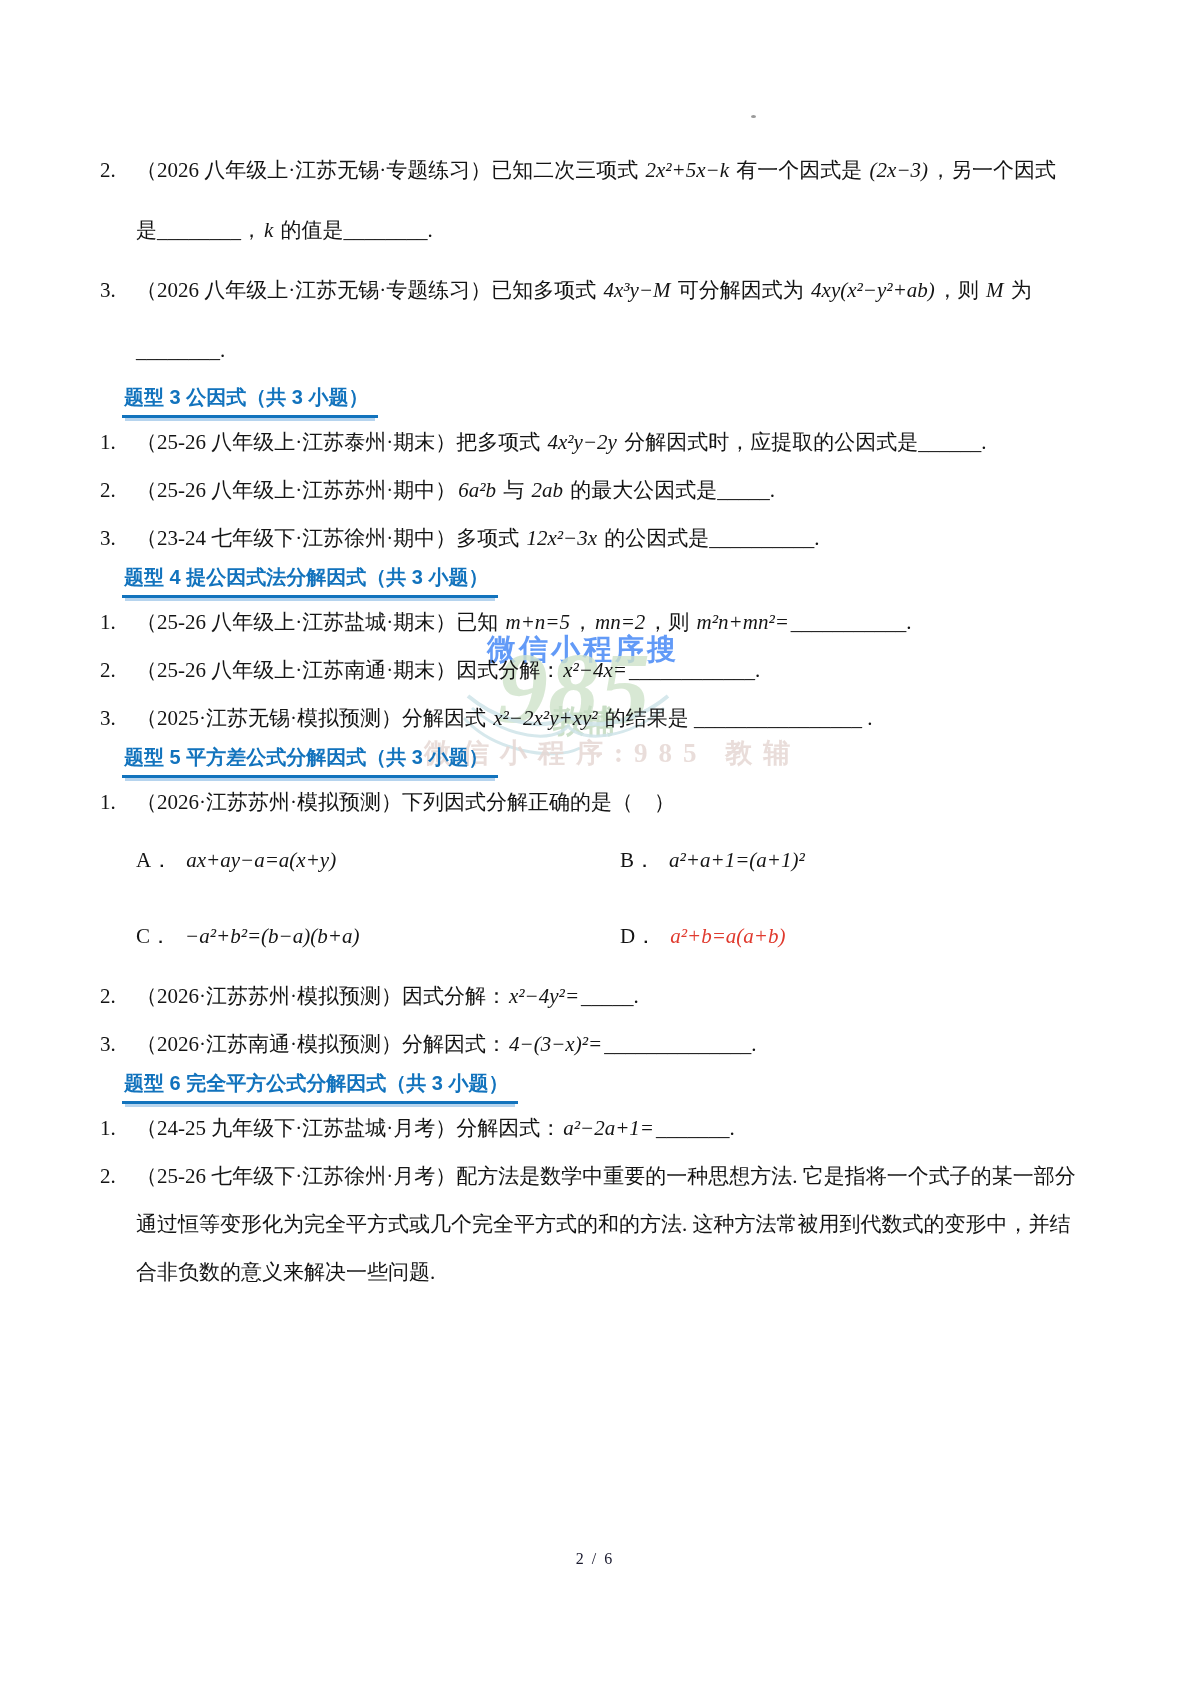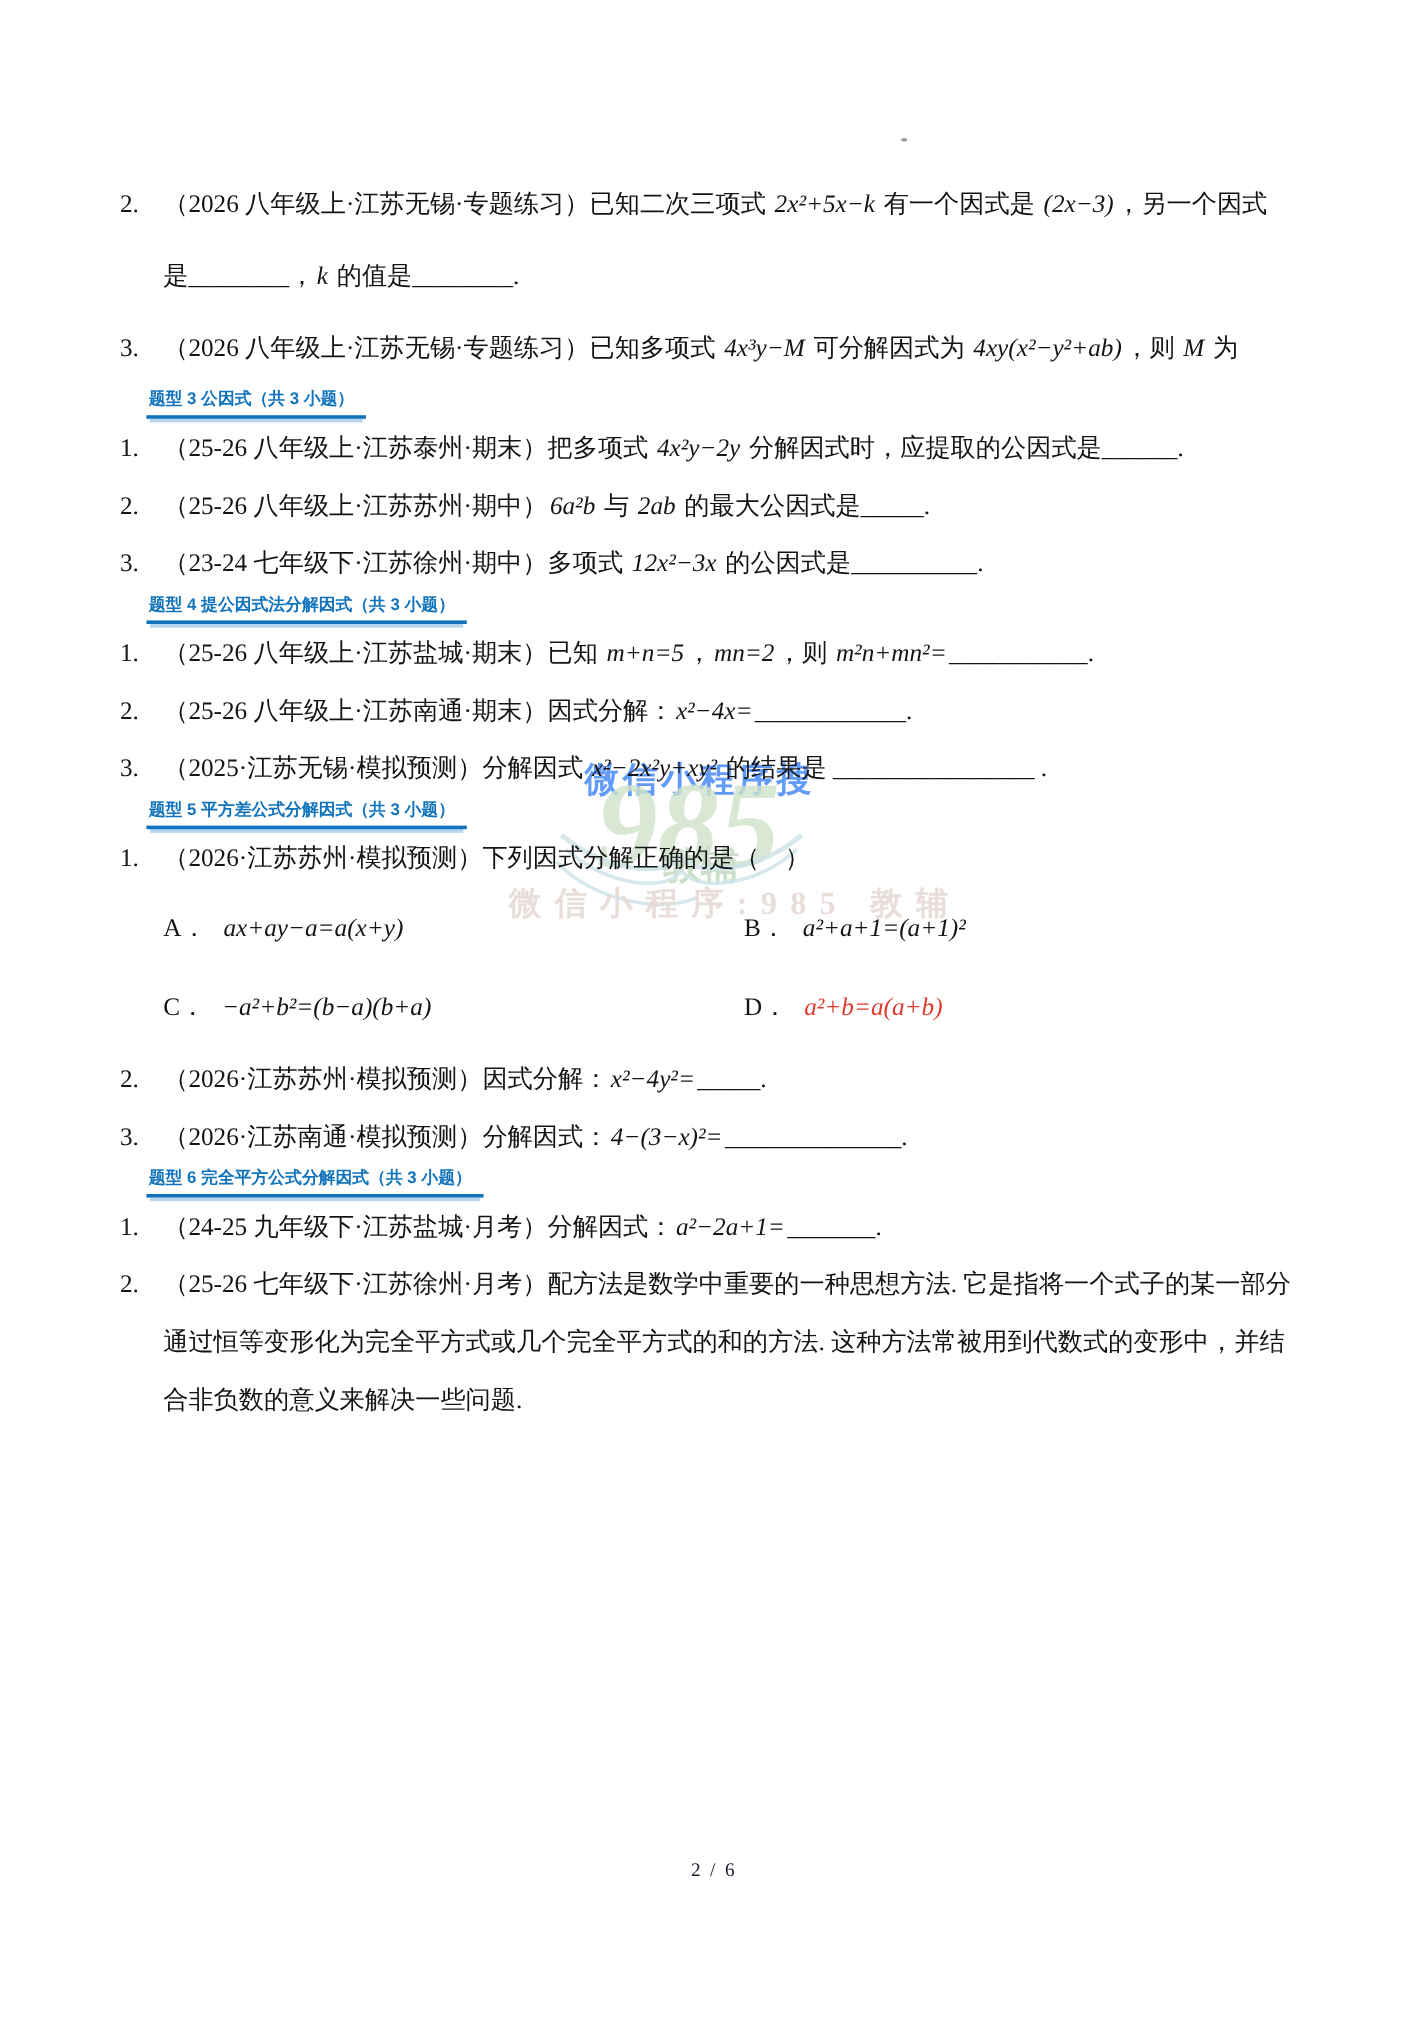--- a/index.html
+++ b/index.html
@@ -27,33 +27,33 @@
   .num { width:36px; flex:none; line-height:48px; }
   .intro .num { line-height:60px; }
   .body { flex:1; }
   .line { line-height:48px; white-space:nowrap; }
   .intro .line { line-height:60px; }
   .seg { }
   .math { font-style:italic; padding:0 2px;margin-top:36px; }
   .red { color:var(--accent-red); }
   h2.heading {
     display:table; font-family:"Liberation Sans","DejaVu Sans",sans-serif;
-    font-size:14px; font-weight:bold; color:var(--heading-blue);
+    font-size:20px; font-weight:bold; color:var(--heading-blue);
     margin:0 0 0 22px; padding:2px 10px 4px 2px;
     border-bottom:3px solid var(--heading-blue);
     box-shadow:0 6px 0 -3px #b6d4ee;
   }
   .h3 { margin-top:16px; margin-bottom:12px; }
   .h4 { margin-top:52px; margin-bottom:16px; }
   .h5 { margin-top:46px; margin-bottom:14px; }
   .h6 { margin-top:58px; margin-bottom:14px; }
   .sec-gap { margin-bottom:2px; }
   .options {
     margin:10px 0 12px 36px; display:grid;
-    grid-template-columns:484px auto; row-gap:18px; line-height:48px;
+    grid-template-columns:484px auto; row-gap:28px; line-height:48px;
   }
   .option { white-space:nowrap; }
   .opt-label { margin-right:12px; }
   .pagenum {
     position:absolute; z-index:2; left:0; top:1550px; width:100%;
     text-align:center; font-size:16px; color:#1a1a2e; letter-spacing:2px;
   }
 </style>
 </head>
 <body>
@@ -80,20 +80,21 @@
       <div class="body">
         <div class="line"><span class="seg">（2026 八年级上·江苏无锡·专题练习）已知二次三项式 </span><span class="seg math">2x²+5x−k</span><span class="seg"> 有一个因式是 </span><span class="seg math">(2x−3)</span><span class="seg">，另一个因式</span></div>
         <div class="line"><span class="seg">是</span><span class="seg">________</span><span class="seg">，</span><span class="seg math">k</span><span class="seg"> 的值是</span><span class="seg">________</span><span class="seg">.</span></div>
       </div>
     </div>
 
     <div class="item intro sec-gap">
       <div class="num">3.</div>
       <div class="body">
         <div class="line"><span class="seg">（2026 八年级上·江苏无锡·专题练习）已知多项式 </span><span class="seg math">4x³y−M</span><span class="seg"> 可分解因式为 </span><span class="seg math">4xy(x²−y²+ab)</span><span class="seg">，则 </span><span class="seg math">M</span><span class="seg"> 为</span></div>
+        <div class="line"><span class="seg">________.</span></div>
       </div>
     </div>
 
     <h2 class="heading h3">题型 3 公因式（共 3 小题）</h2>
     <div class="item">
       <div class="num">1.</div>
       <div class="body">
           <div class="line"><span class="seg">（25-26 八年级上·江苏泰州·期末）把多项式 </span><span class="seg math">4x²y−2y</span><span class="seg"> 分解因式时，应提取的公因式是</span><span class="seg">______.</span></div>
         </div>
     </div>

